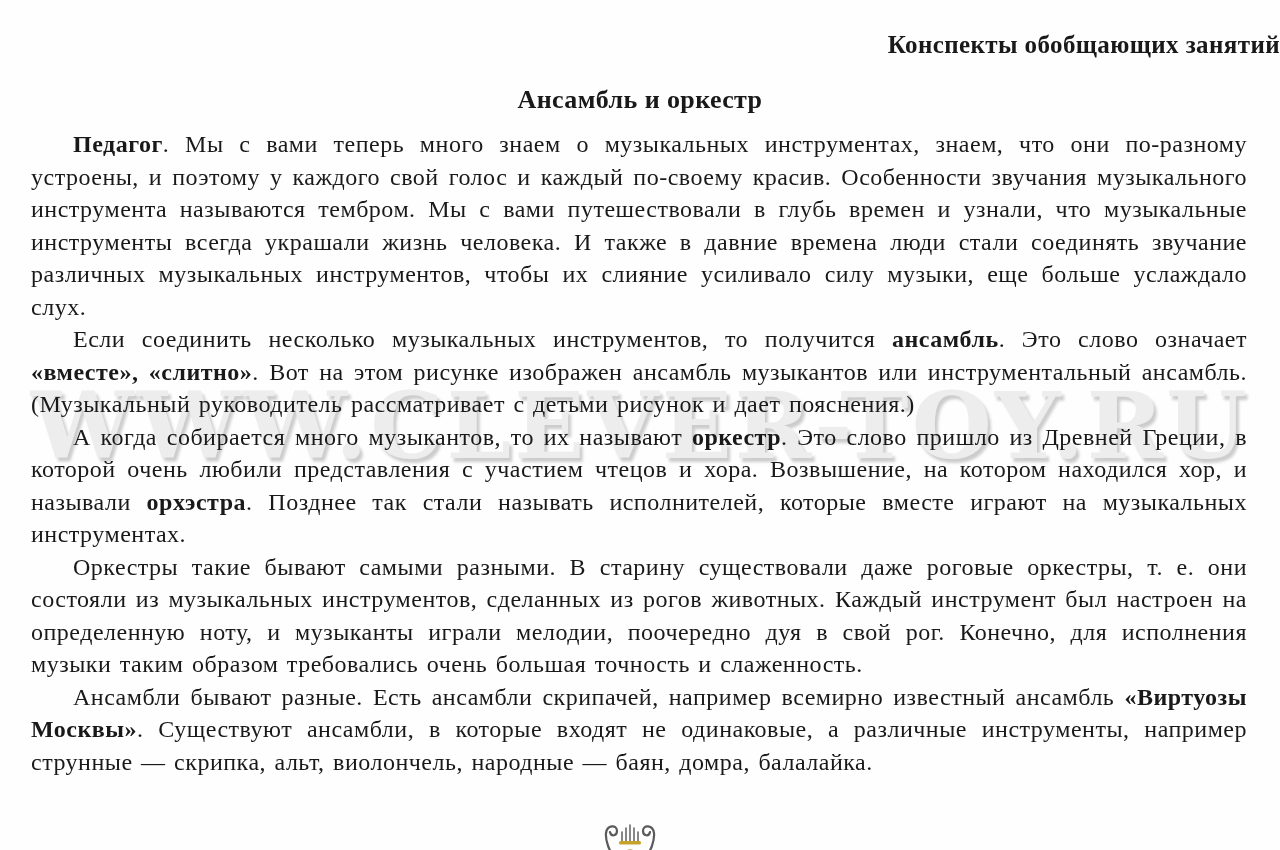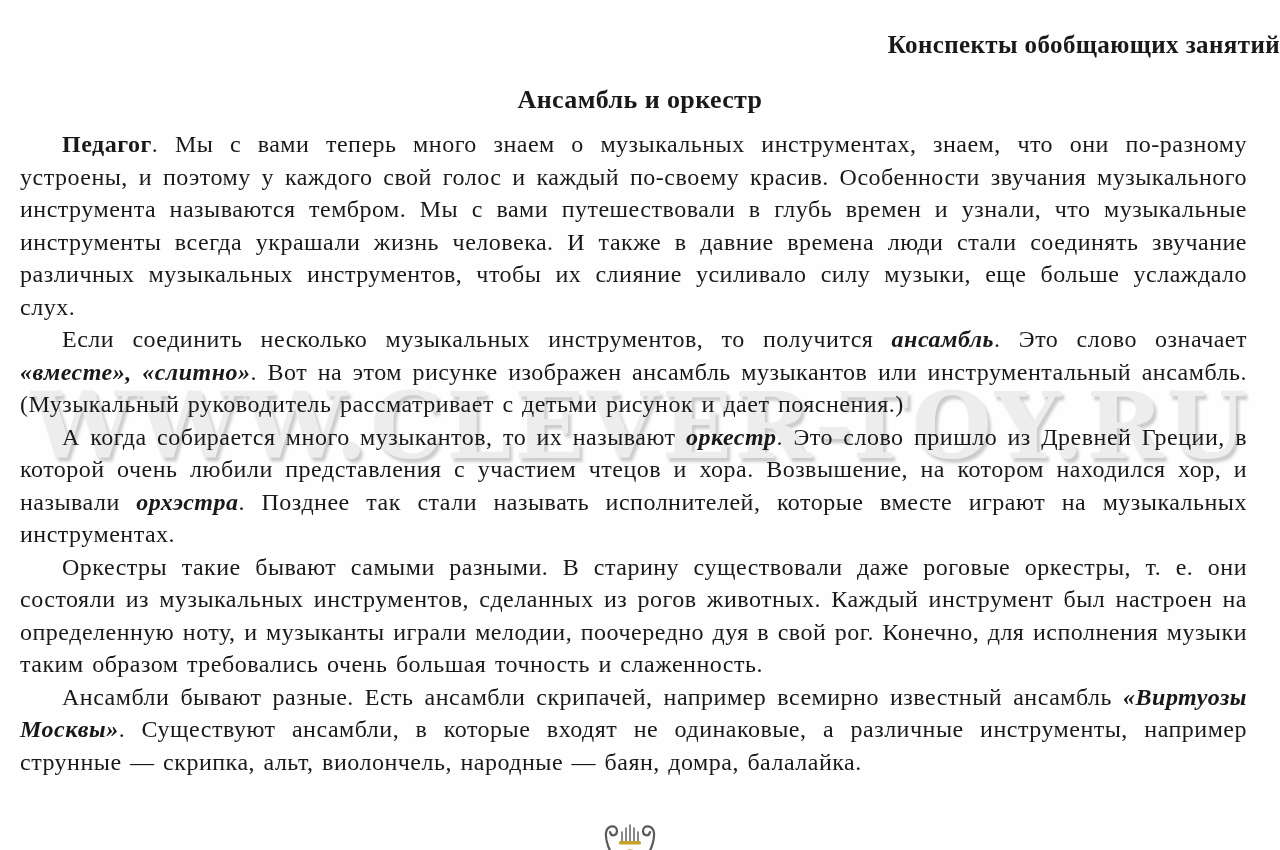--- a/index.html
+++ b/index.html
@@ -50,34 +50,34 @@
   }
   .doc-subtitle {
     margin: 0;
     padding-top: 26px;
     text-align: center;
     font-size: 26px;
     font-weight: bold;
     letter-spacing: 0.4px;
   }
   .body-text {
-    margin: 13px 33px 0 20px;
+    margin: 13px 33px 0 31px;
     font-size: 24px;
     line-height: 32.5px;
     text-align: justify;
     letter-spacing: 0.5px;
     word-spacing: 2px;
   }
   .body-text p {
     margin: 0;
     text-indent: 42px;
   }
   .run-b  { font-weight: bold; }
   .run-i  { }
-  .run-bi { font-weight: bold; font-style: italic; }
+  .run-bi { font-weight: bold; }
   .ornament {
     position: absolute;
     left: 592px;
     top: 818px;
     width: 76px;
     height: 64px;
     z-index: 1;
   }
 </style>
 </head>

